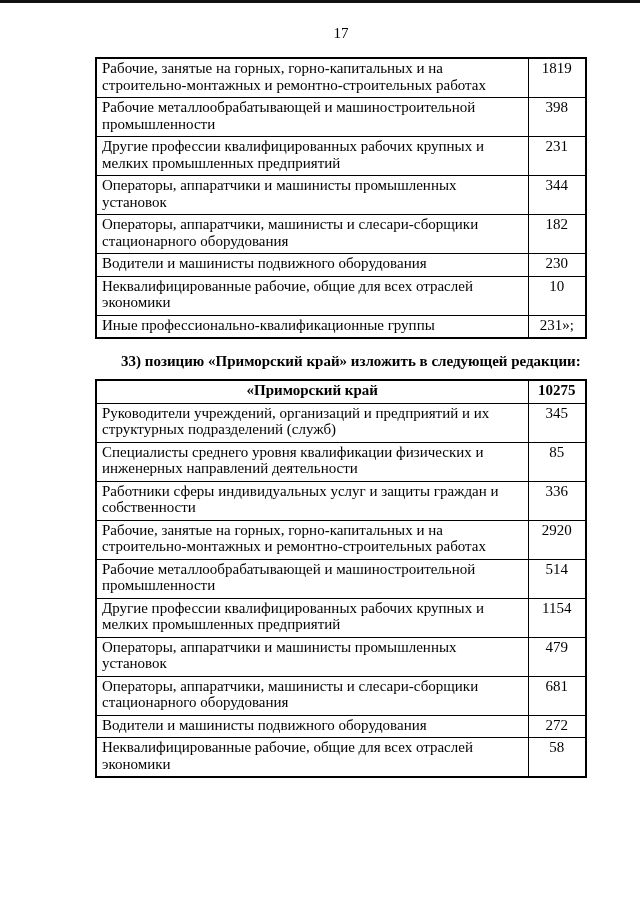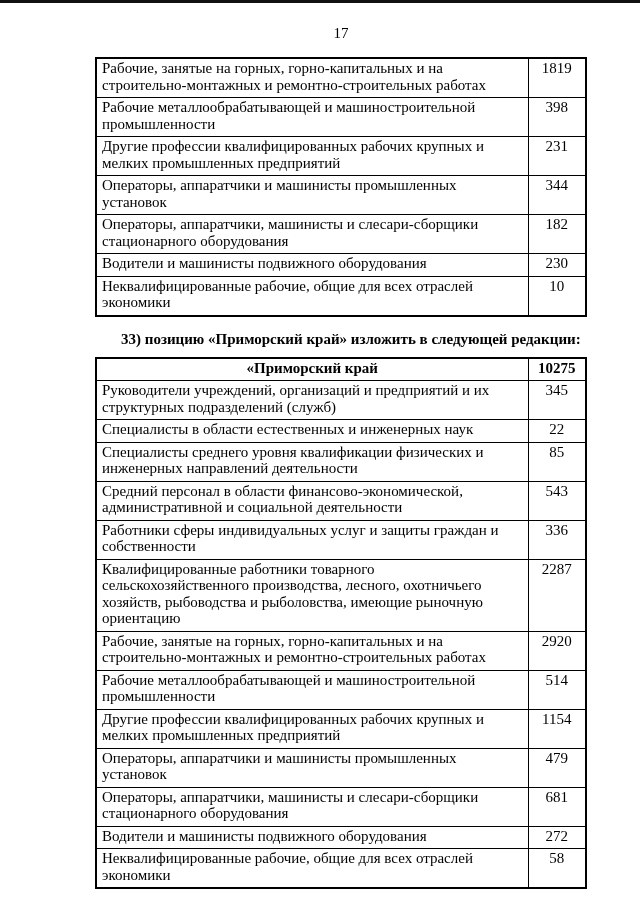--- a/index.html
+++ b/index.html
@@ -85,54 +85,46 @@
           <td class="value-cell">182</td>
         </tr>
         <tr>
           <td class="label-cell">Водители и машинисты подвижного оборудования</td>
           <td class="value-cell">230</td>
         </tr>
         <tr>
           <td class="label-cell">Неквалифицированные рабочие, общие для всех отраслей экономики</td>
           <td class="value-cell">10</td>
         </tr>
+        <tr>
+          <td class="label-cell">Иные профессионально-квалификационные группы</td>
+          <td class="value-cell">231»;</td>
+        </tr>
       </tbody>
   </table>
 
   <p class="between-para">33) позицию «Приморский край» изложить в следующей редакции:</p>
 
   <table class="doc-table">
     <tbody>
         <tr class="bold">
           <td class="label-cell">«Приморский край</td>
           <td class="value-cell">10275</td>
         </tr>
         <tr>
           <td class="label-cell">Руководители учреждений, организаций и предприятий и их структурных подразделений (служб)</td>
           <td class="value-cell">345</td>
         </tr>
         <tr>
-          <td class="label-cell">Специалисты в области естественных и инженерных наук</td>
-          <td class="value-cell">22</td>
-        </tr>
-        <tr>
           <td class="label-cell">Специалисты среднего уровня квалификации физических и инженерных направлений деятельности</td>
           <td class="value-cell">85</td>
         </tr>
         <tr>
-          <td class="label-cell">Средний персонал в области финансово-экономической, административной и социальной деятельности</td>
-          <td class="value-cell">543</td>
-        </tr>
-        <tr>
           <td class="label-cell">Работники сферы индивидуальных услуг и защиты граждан и собственности</td>
           <td class="value-cell">336</td>
-        </tr>
-        <tr>
-          <td class="label-cell">Квалифицированные работники товарного сельскохозяйственного производства, лесного, охотничьего хозяйств, рыбоводства и рыболовства, имеющие рыночную ориентацию</td>
-          <td class="value-cell">2287</td>
         </tr>
         <tr>
           <td class="label-cell">Рабочие, занятые на горных, горно-капитальных и на строительно-монтажных и ремонтно-строительных работах</td>
           <td class="value-cell">2920</td>
         </tr>
         <tr>
           <td class="label-cell">Рабочие металлообрабатывающей и машиностроительной промышленности</td>
           <td class="value-cell">514</td>
         </tr>
         <tr>

